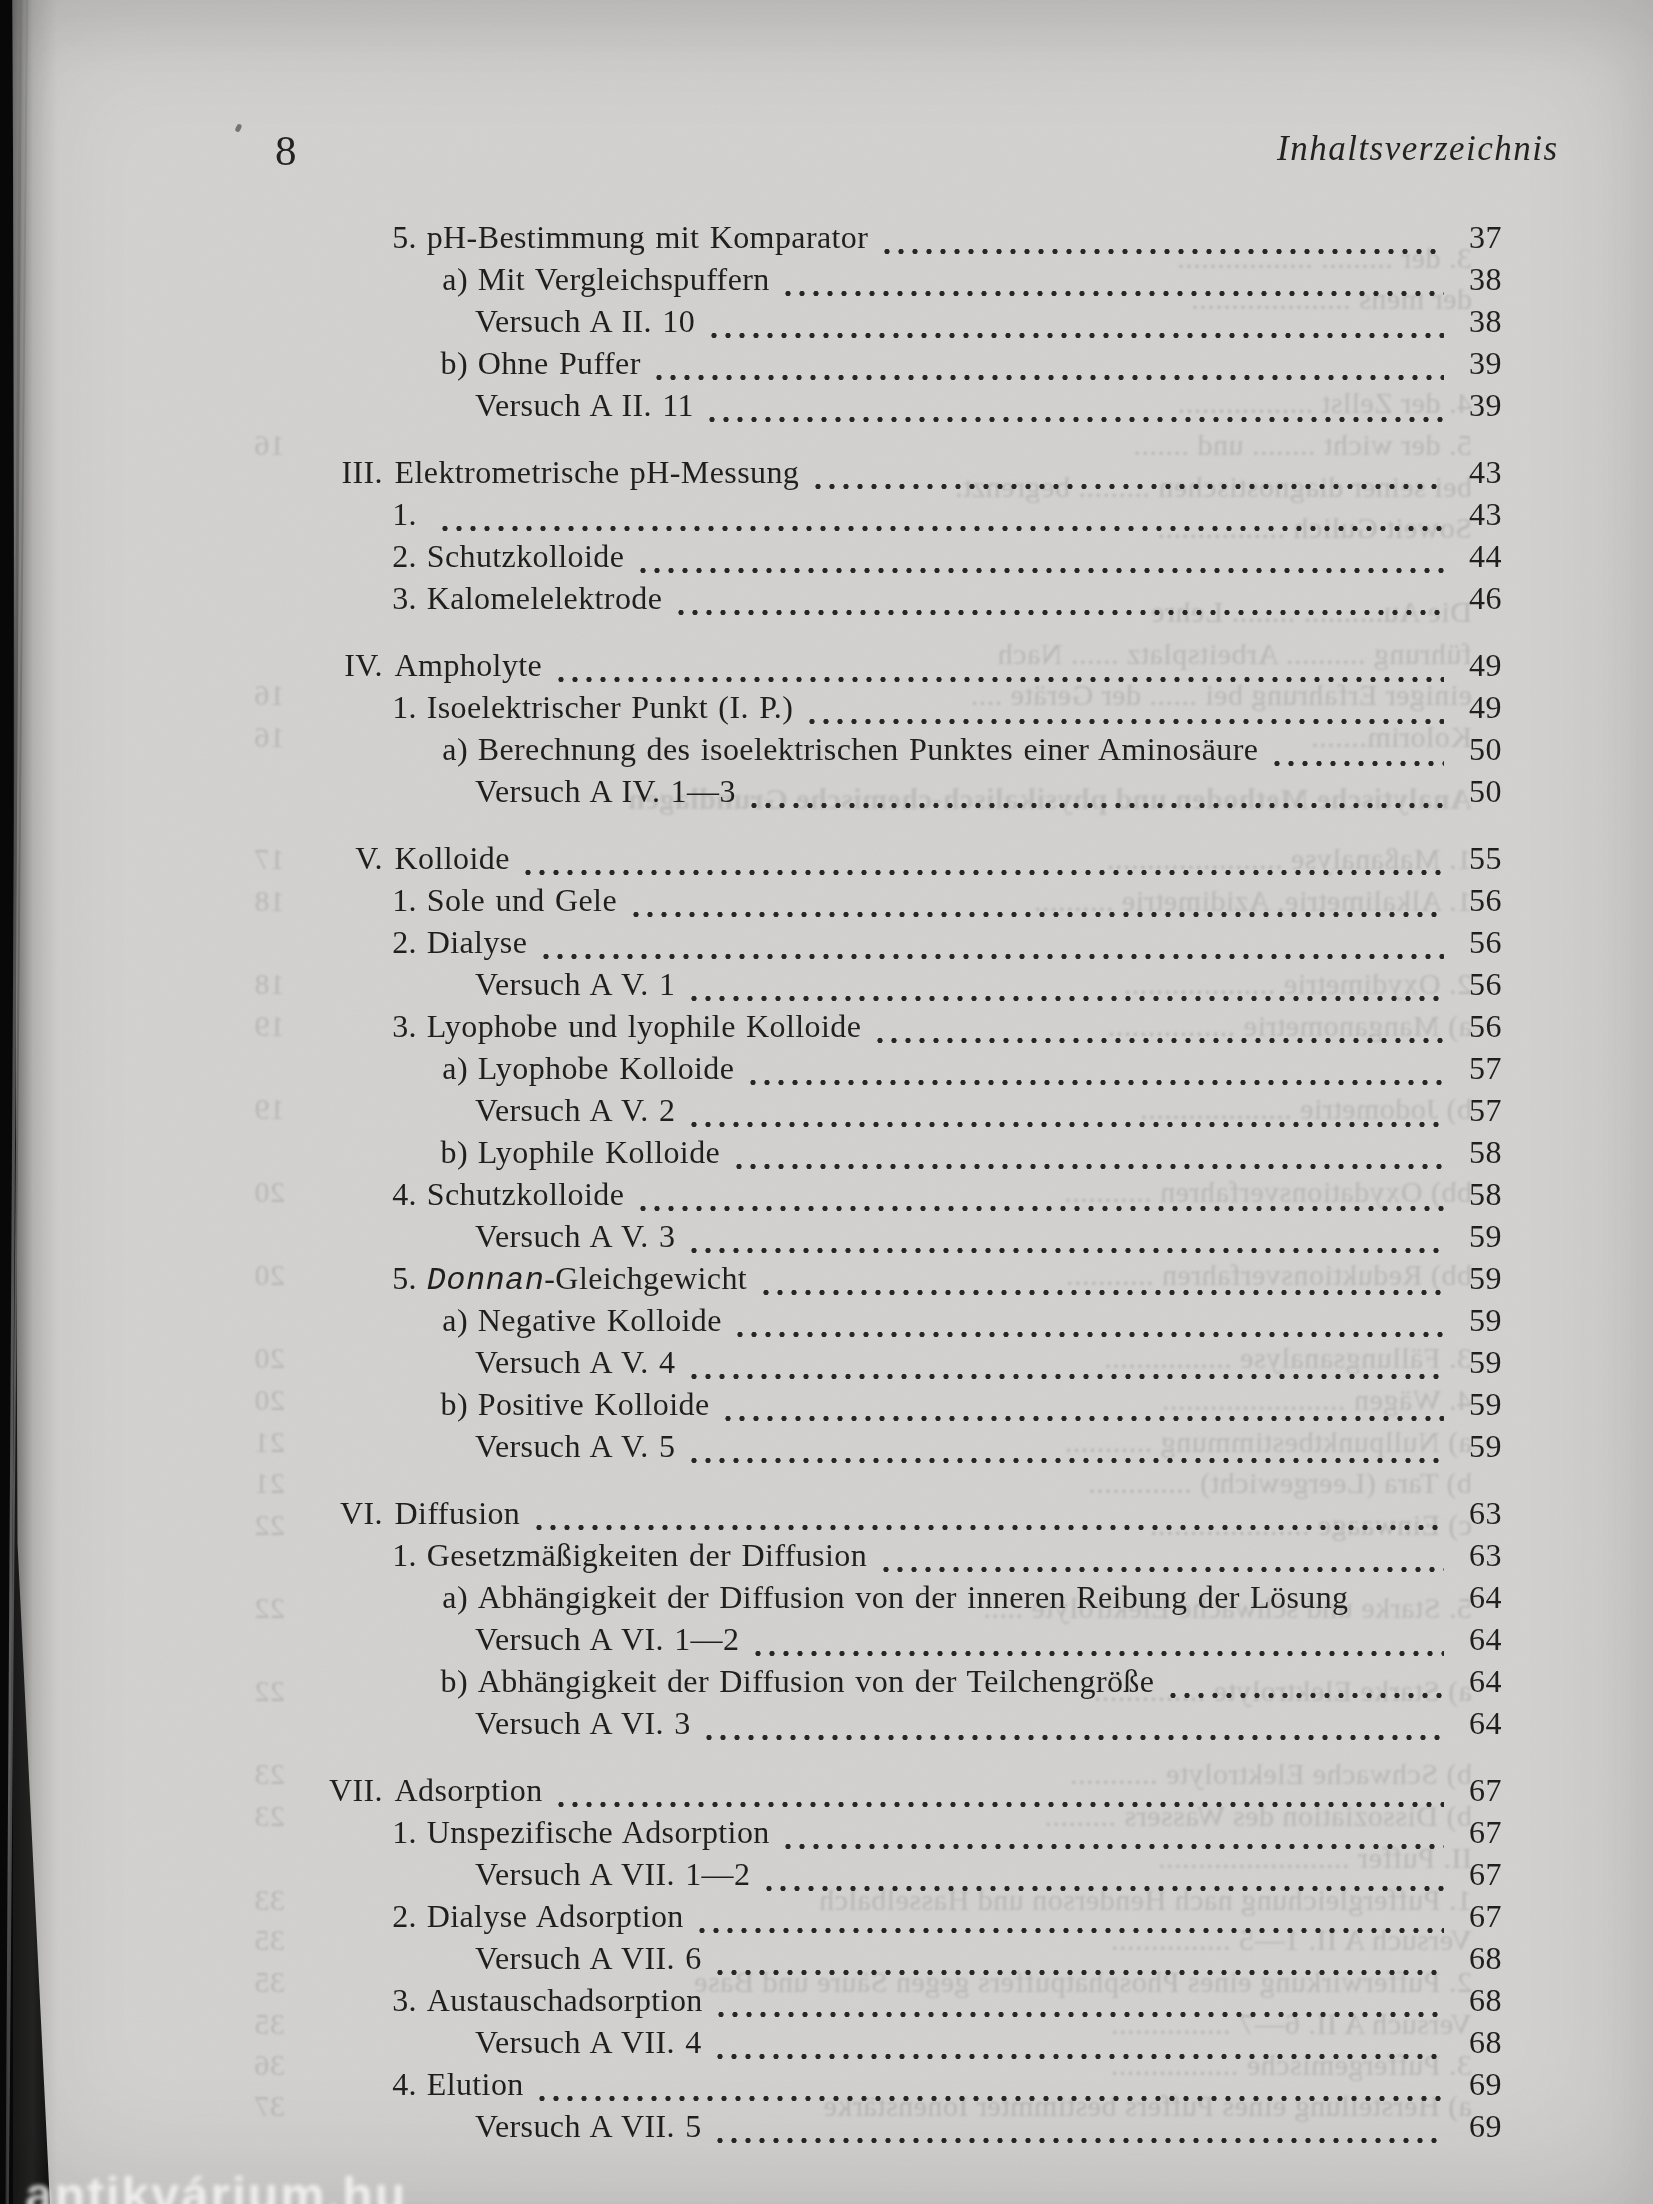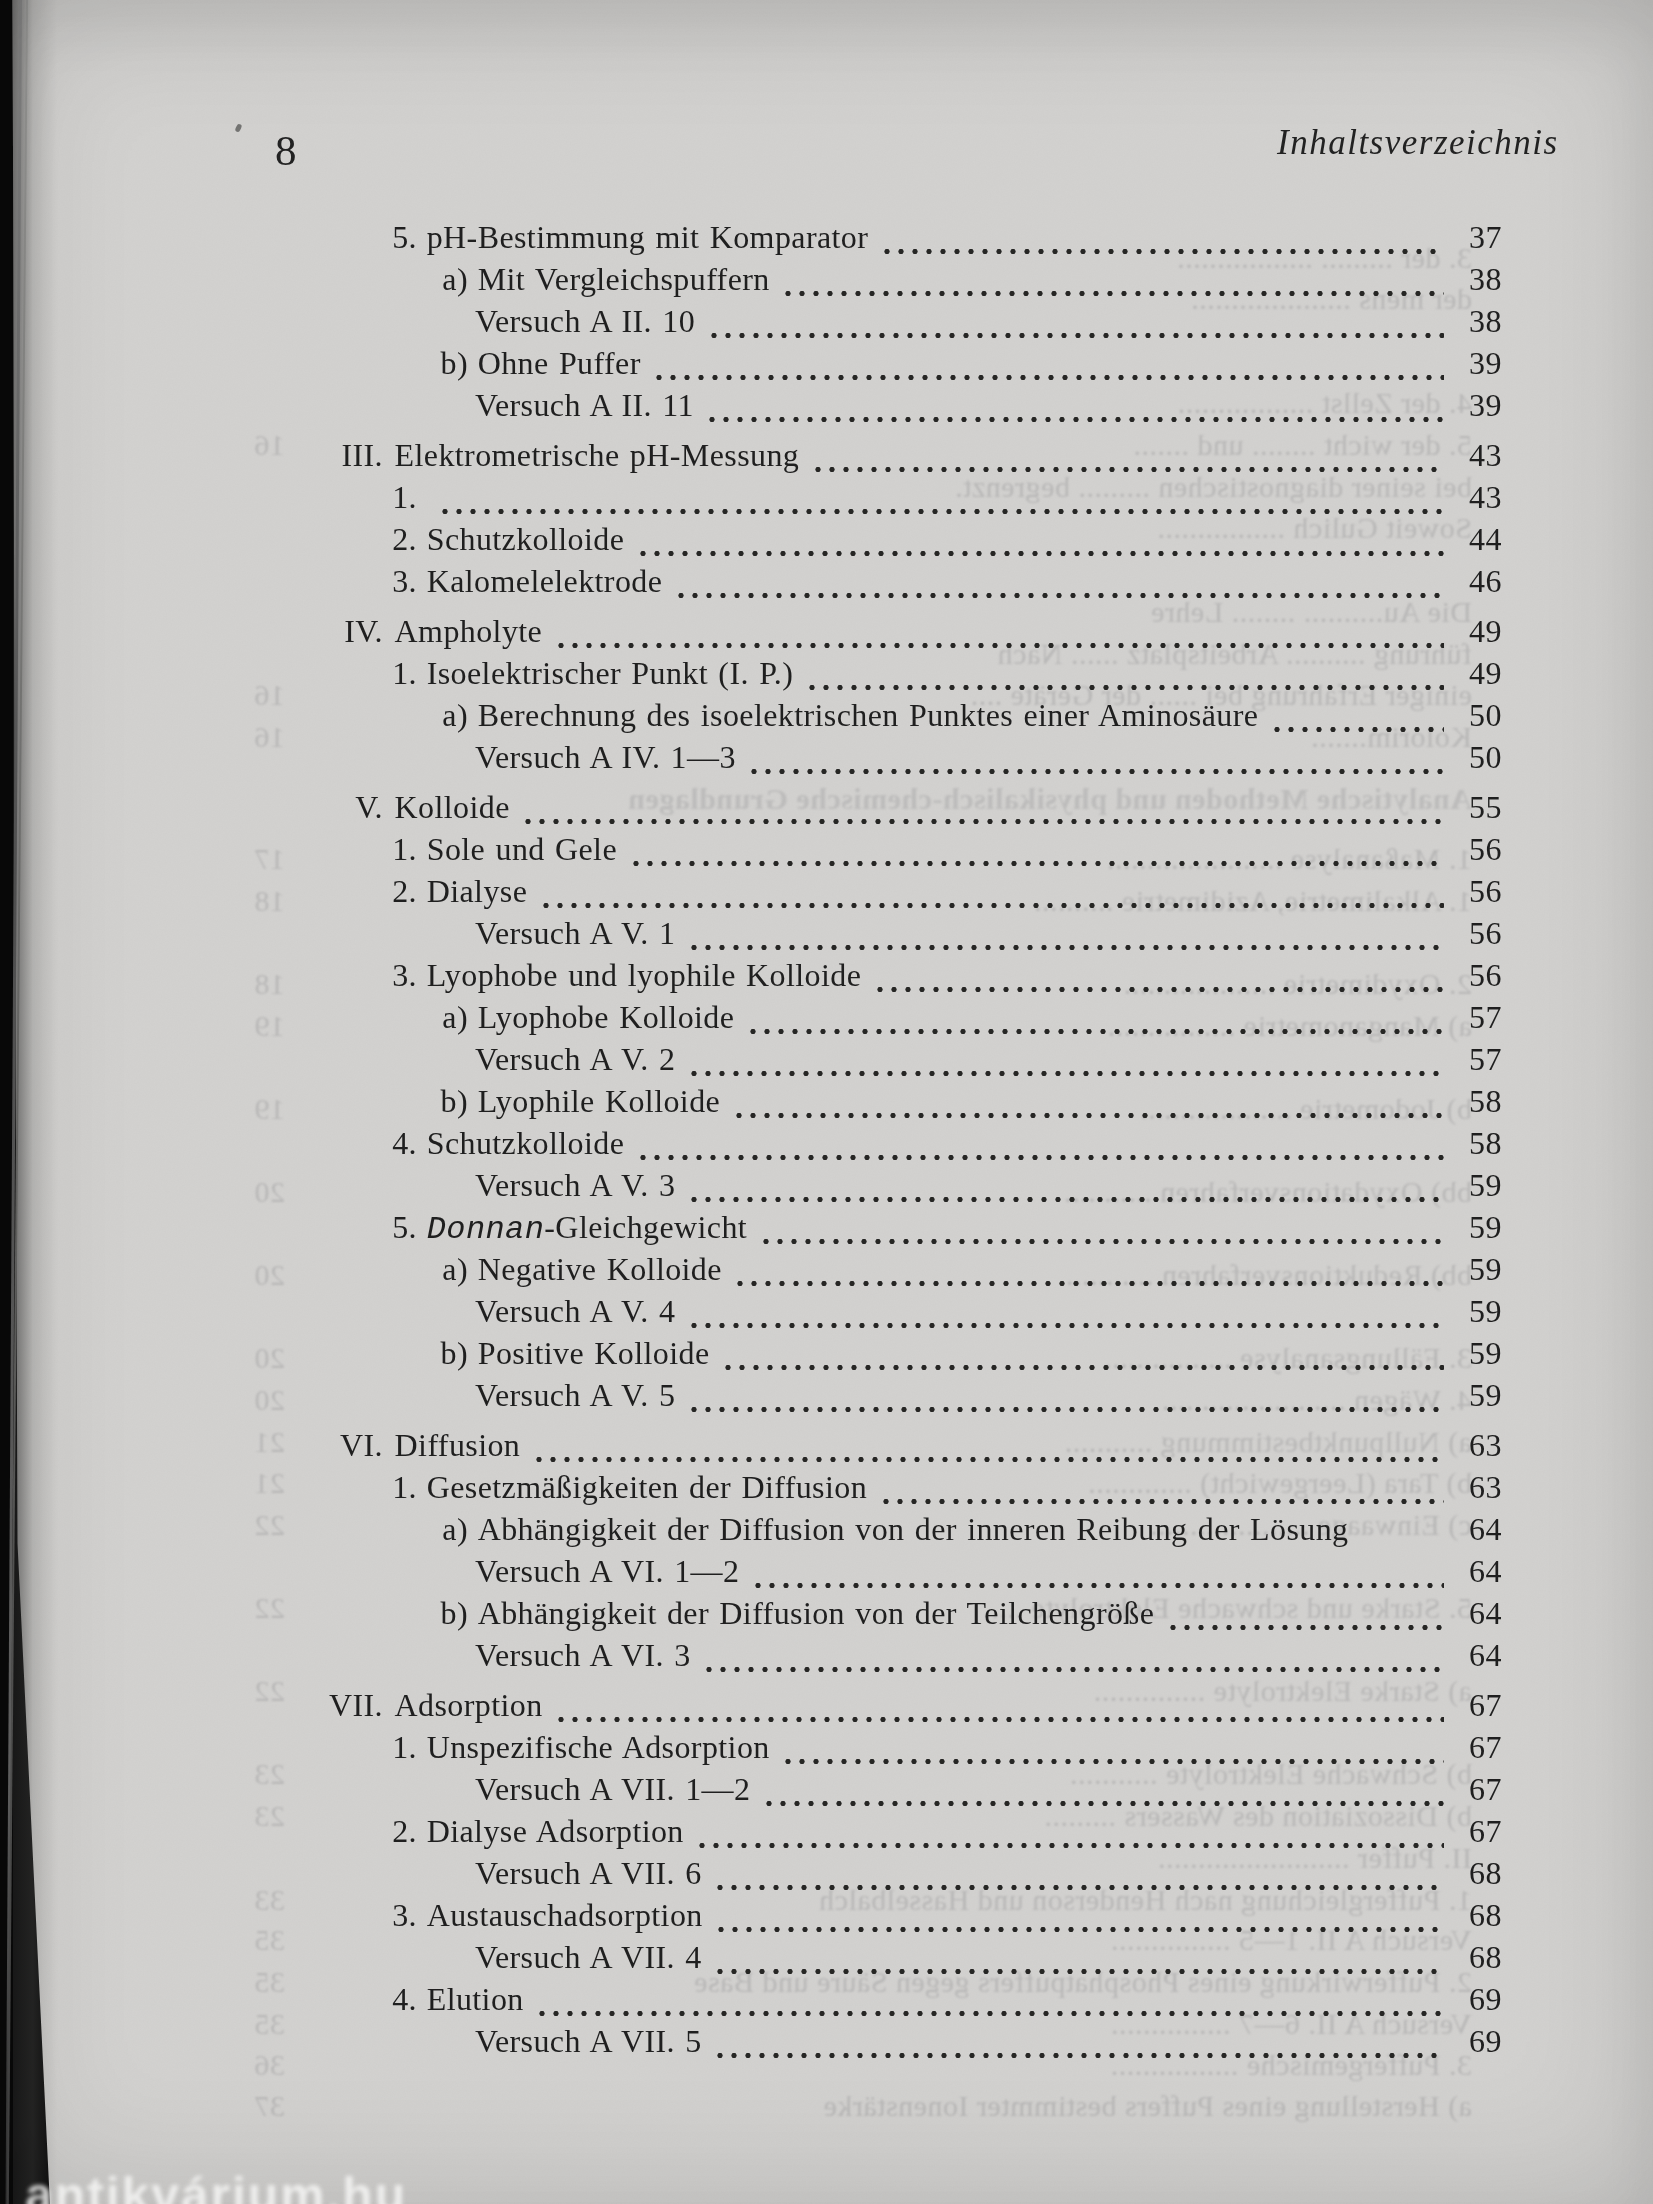--- a/index.html
+++ b/index.html
@@ -34,32 +34,32 @@
     background:linear-gradient(#9a9a98,#6a6a68 50%,#444);
     transform:rotate(.5deg);transform-origin:top;
   }
   .binding .shade{
     position:absolute;left:12.6px;top:0;bottom:0;width:44px;
     background:linear-gradient(90deg,rgba(40,40,40,.55),rgba(120,120,118,.25) 45%,rgba(211,210,208,0));
   }
 
   .folio{position:absolute;left:275px;top:126px;font-size:43px;letter-spacing:1px;}
   .running-head{
-    position:absolute;left:1277px;top:123px;
+    position:absolute;left:1277px;top:129px;
     font-size:35px;font-style:italic;letter-spacing:1.5px;white-space:nowrap;text-align:center;
   }
   .speck{position:absolute;left:236px;top:124px;width:4.9px;height:7.8px;background:#4a4a48;border-radius:40%;transform:rotate(25deg);opacity:.7;}
 
   
   .toc{
     position:absolute;left:0;top:219px;right:111px;z-index:3;
     font-size:32px;letter-spacing:0.4px;word-spacing:1.9px;
   }
   .row{display:flex;align-items:baseline;height:42px;white-space:nowrap;}
-  .row.gap{margin-top:8px;}
+  .row.gap{margin-top:25px;}
   .lab{display:inline-block;text-align:right;flex:0 0 auto;}
   .txt{flex:0 0 auto;}
   .leader{
     flex:1 1 0;align-self:flex-end;height:6.8px;min-width:0;
     margin:0 25px 5.8px 11.6px;
     background:radial-gradient(circle,#262624 2.3px,rgba(0,0,0,0) 2.9px);
     background-size:14px 6.8px;background-repeat:repeat-x;background-position:left center;
   }
   .leader.hidden{background:none;margin-left:0;}
   .pg{flex:0 0 auto;width:74px;text-align:left;}

